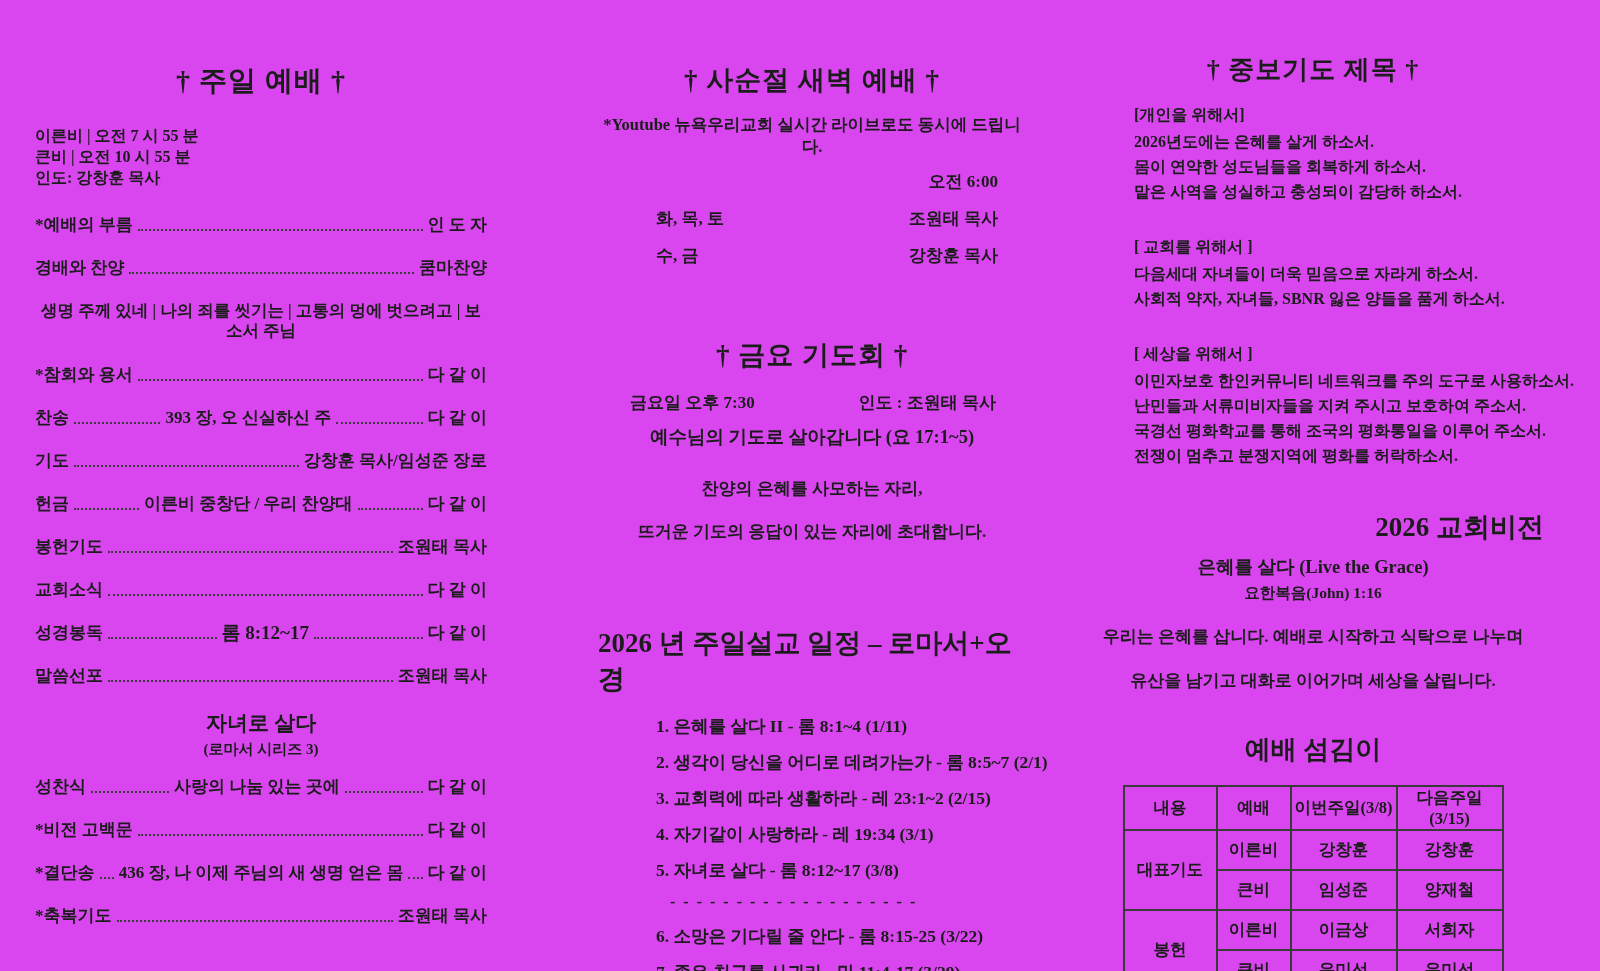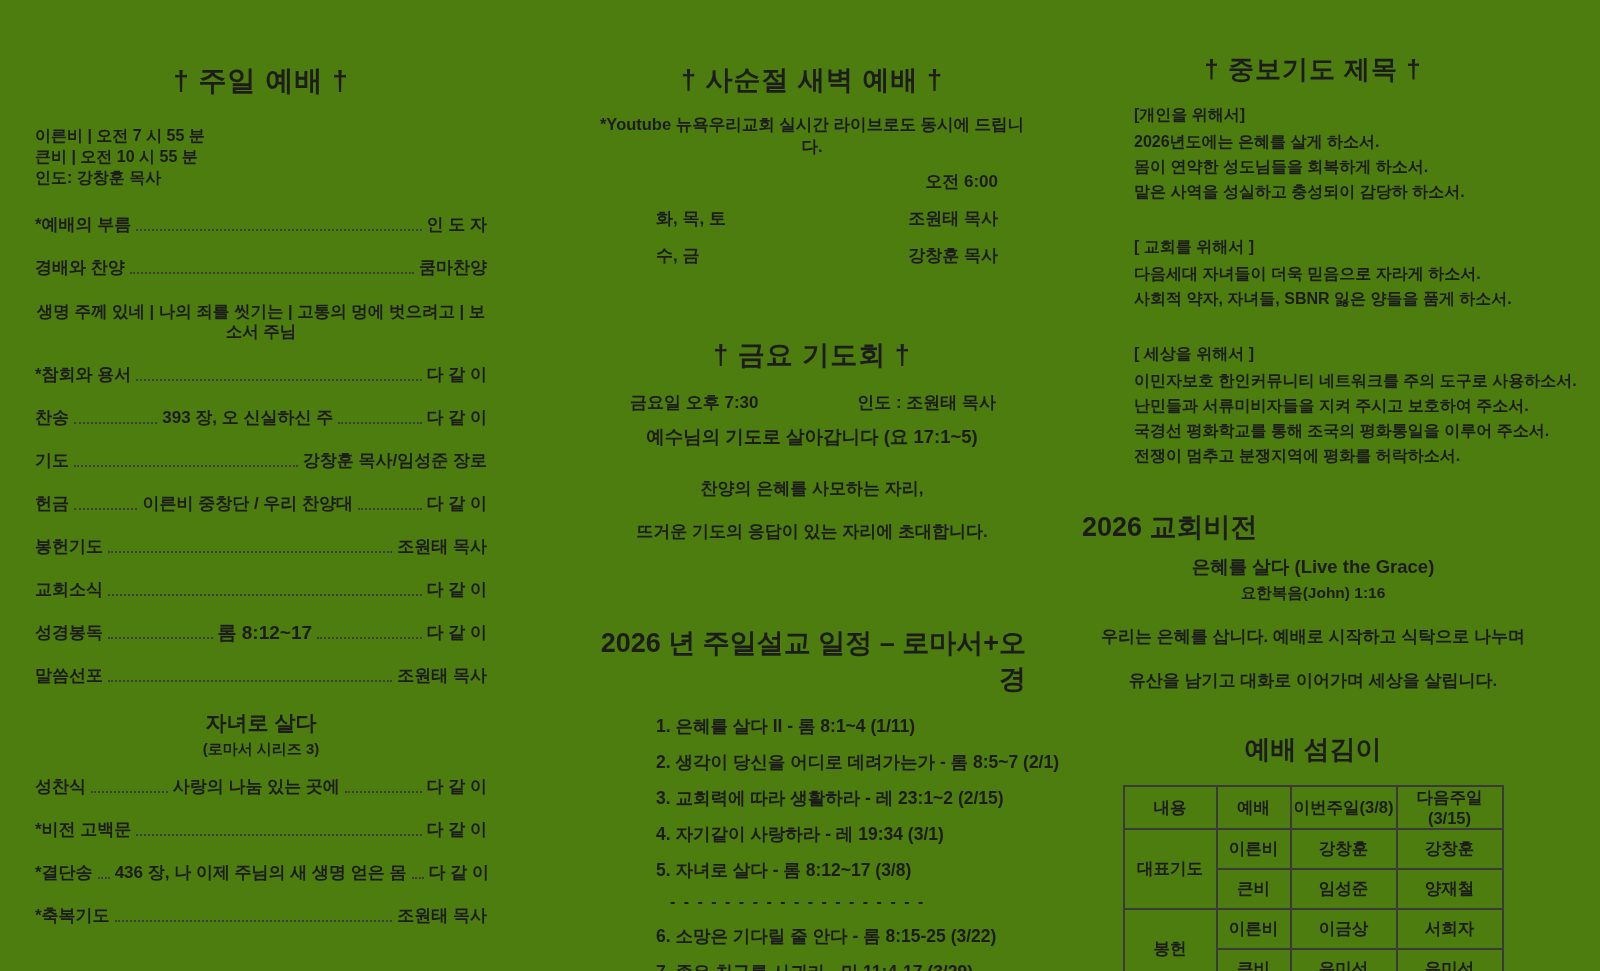--- a/index.html
+++ b/index.html
@@ -1,23 +1,23 @@
 <!DOCTYPE html>
 <html><head>
 <meta charset="utf-8">
 <style>
   * { margin: 0; padding: 0; box-sizing: border-box; }
   html, body { background: #e8e8e8; }
   .sheet {
     position: relative;
     width: 1600px;
     height: 971px;
-    background: #4d7c0f;
+    background: #d946ef;
     color: #1c1c1c;
-    font-family: Liberation Sans, sans-serif;
+    font-family: Liberation Serif, serif;
     overflow: hidden;
   }
   .col { position: absolute; }
   .col-left  { left: 35px;  top: 62px;  width: 452px; }
   .col-mid   { left: 598px; top: 62px;  width: 428px; }
   .col-right { left: 1082px; top: 52px; width: 462px; }
 
   .big-title { text-align: center; font-size: 28px; font-weight: 800; letter-spacing: 1px; }
 
   
@@ -35,29 +35,29 @@
   .mid-sub { text-align: center; font-size: 16.5px; font-weight: 600; margin-top: 16px; }
   .mid-time { text-align: right; font-size: 17px; font-weight: 600; margin-top: 12px; padding-right: 28px; }
   .dawn-row { display: flex; font-size: 17px; font-weight: 700; margin-top: 14px; }
   .dawn-days { margin-left: 58px; }
   .dawn-leader { margin-left: auto; padding-right: 28px; }
   .friday-head { display: flex; font-size: 17px; font-weight: 600; margin-top: 18px; }
   .friday-when { margin-left: 32px; }
   .friday-leader { margin-left: auto; padding-right: 30px; }
   .friday-theme { text-align: center; font-size: 18.5px; font-weight: 800; margin-top: 10px; }
   .invite { text-align: center; font-size: 17px; font-weight: 600; margin-top: 20px; }
-  .sermon-sched-title { text-align: right; font-size: 27px; font-weight: 800; }
+  .sermon-sched-title { text-align: left; font-size: 27px; font-weight: 800; }
   .sched-item { font-size: 17.5px; font-weight: 600; margin-top: 14px; padding-left: 58px; line-height: 22px; white-space: nowrap; }
   .sched-sep { padding-left: 72px; font-weight: 700; letter-spacing: 2px; margin-top: 12px; font-size: 16px; }
 
   
   .prayer-group { margin-top: 22px; padding-left: 52px; }
   .prayer-heading { font-size: 16px; font-weight: 600; }
   .prayer-line { font-size: 16px; font-weight: 600; margin-top: 7px; line-height: 18px; white-space: nowrap; }
-  .vision-title { text-align: left; font-size: 27px; font-weight: 800; margin-top: 44px; }
+  .vision-title { text-align: right; font-size: 27px; font-weight: 800; margin-top: 44px; }
   .vision-sub { text-align: center; font-size: 18.5px; font-weight: 700; margin-top: 9px; }
   .vision-verse { text-align: center; font-size: 15.5px; font-weight: 600; margin-top: 4px; }
   .vision-line { text-align: center; font-size: 17px; font-weight: 600; margin-top: 21px; }
   .servers-title { text-align: center; font-size: 26px; font-weight: 800; margin-top: 40px; }
   table.servers { border-collapse: collapse; margin: 18px auto 0 auto; }
   table.servers th, table.servers td {
     border: 2px solid #3a3a3a;
     text-align: center;
     vertical-align: middle;
     font-size: 16.5px;

